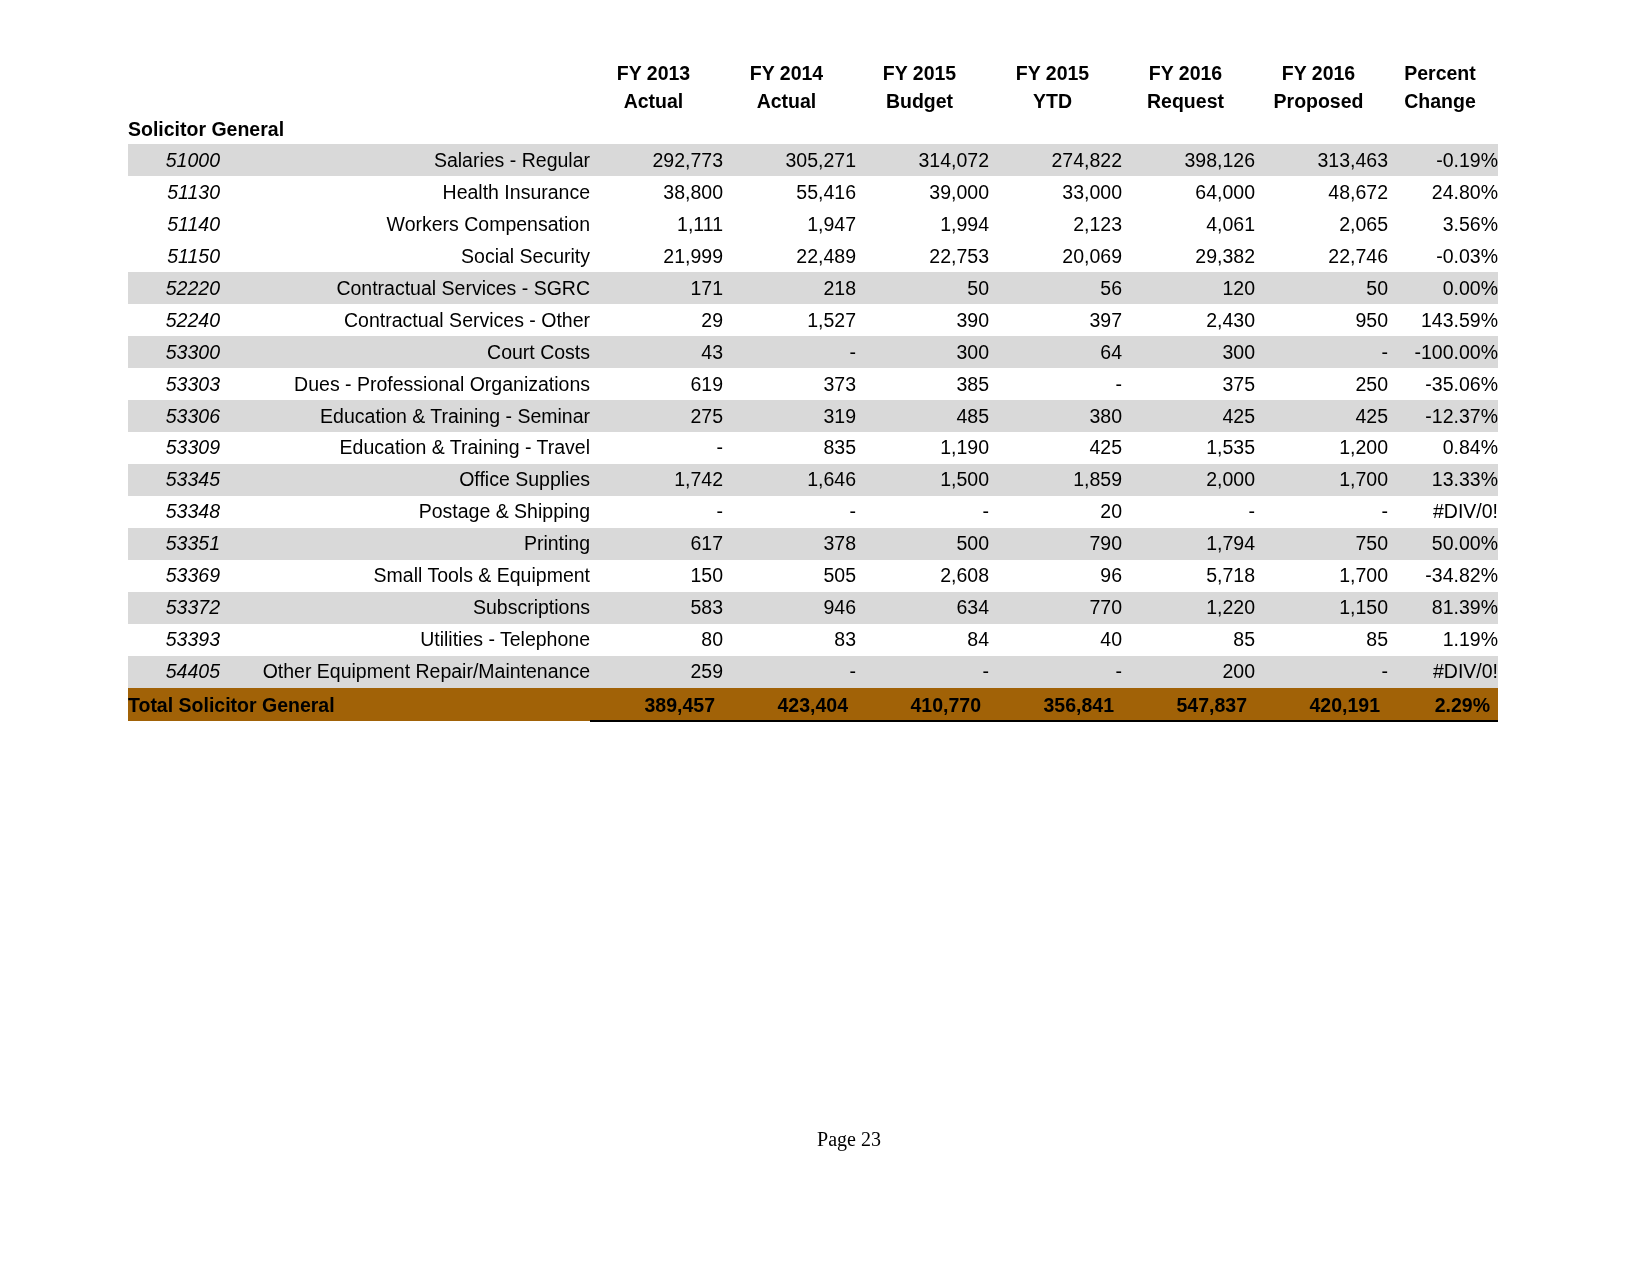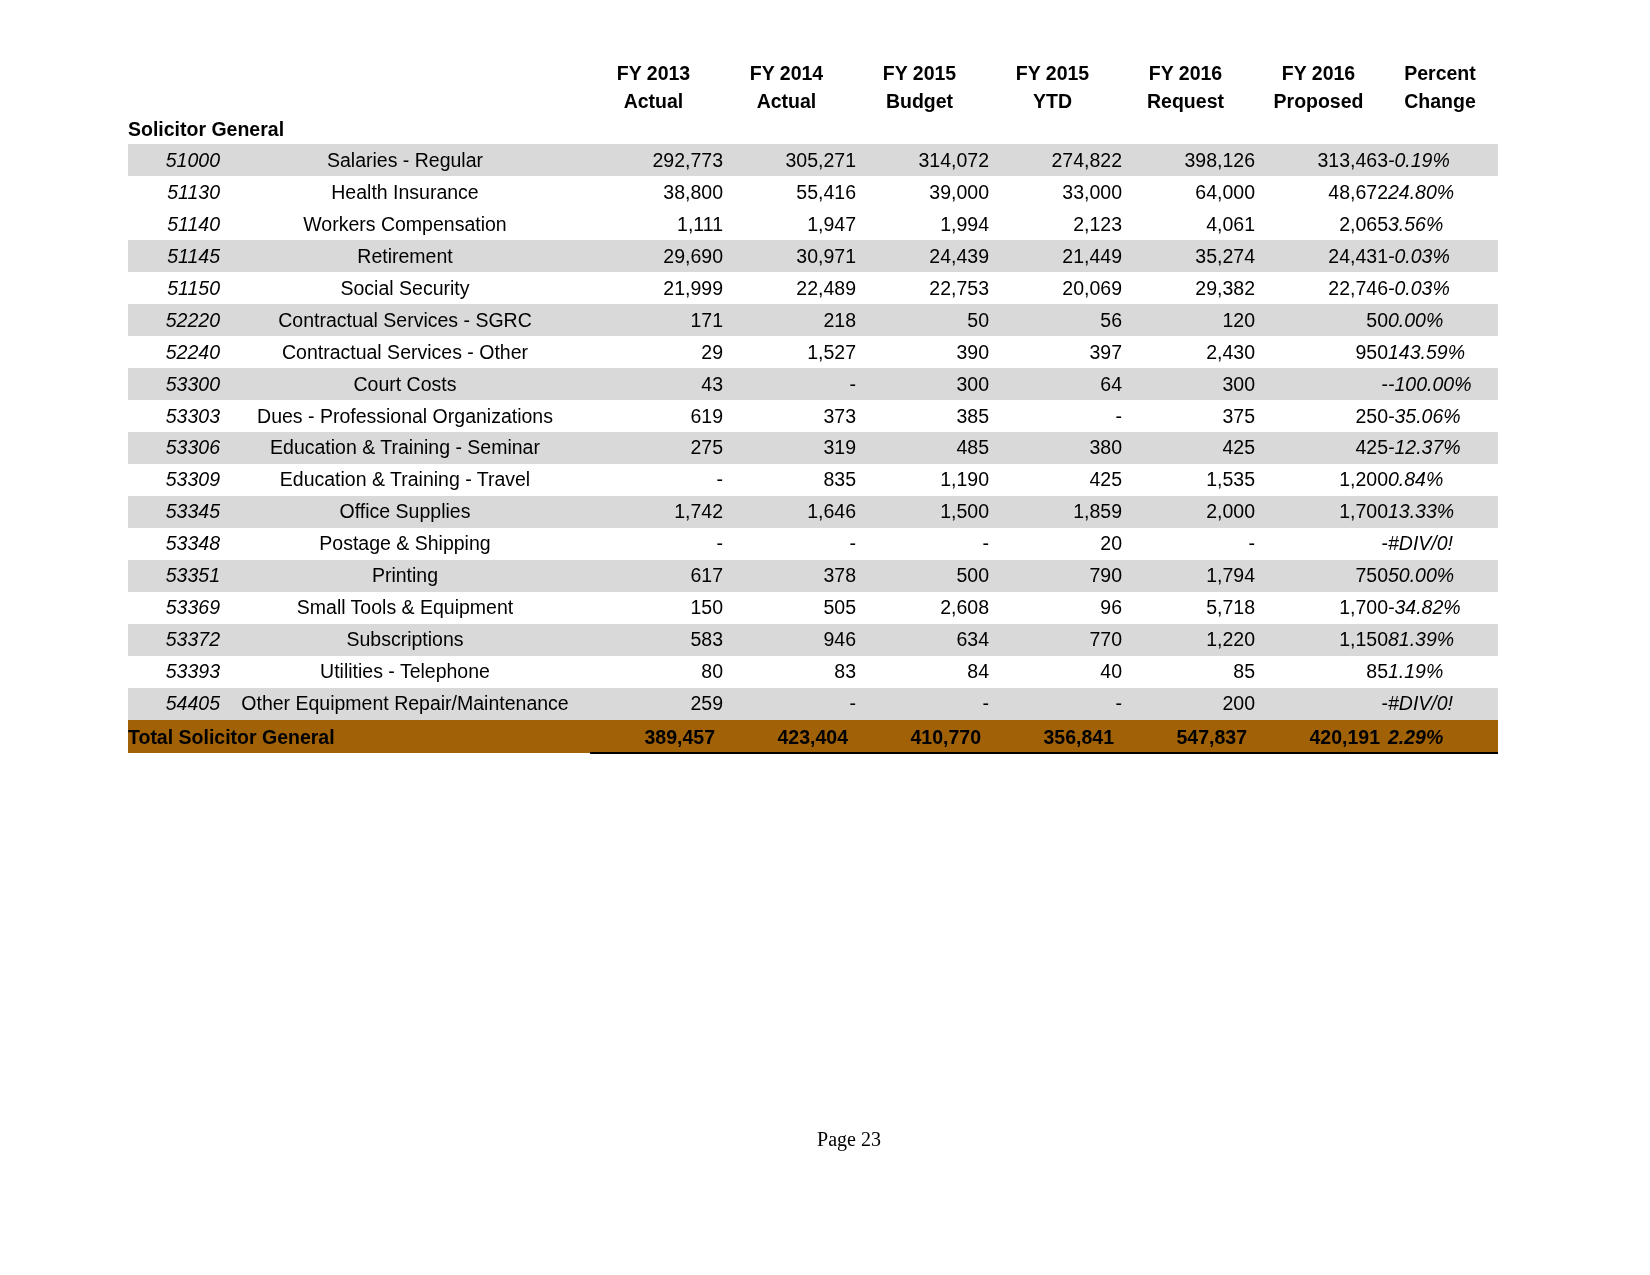--- a/index.html
+++ b/index.html
@@ -69,33 +69,32 @@
   tbody tr.data-row.shaded td {
     background: #d9d9d9;
   }
   td.code {
     font-style: italic;
     text-align: right;
     padding-right: 9px;
     white-space: nowrap;
   }
   td.desc {
-    text-align: center;
+    text-align: right;
     white-space: nowrap;
   }
   td.num {
     text-align: right;
     padding-right: 8px;
     white-space: nowrap;
   }
   td.pct {
-    text-align: left;
+    text-align: right;
     padding-right: 8px;
     white-space: nowrap;
-    font-style: italic;
   }
 
   tr.total-row td {
     font-weight: bold;
     padding: 6px 0 3px 0;
     background: #a16207;
   }
   tr.total-row td.total-label {
     text-align: left;
   }
@@ -203,31 +202,20 @@
           <td class="code">51140</td>
           <td class="desc">Workers Compensation</td>
           <td class="num">1,111</td>
           <td class="num">1,947</td>
           <td class="num">1,994</td>
           <td class="num">2,123</td>
           <td class="num">4,061</td>
           <td class="num">2,065</td>
           <td class="pct">3.56%</td>
         </tr>
-        <tr class="data-row shaded">
-          <td class="code">51145</td>
-          <td class="desc">Retirement</td>
-          <td class="num">29,690</td>
-          <td class="num">30,971</td>
-          <td class="num">24,439</td>
-          <td class="num">21,449</td>
-          <td class="num">35,274</td>
-          <td class="num">24,431</td>
-          <td class="pct">-0.03%</td>
-        </tr>
         <tr class="data-row">
           <td class="code">51150</td>
           <td class="desc">Social Security</td>
           <td class="num">21,999</td>
           <td class="num">22,489</td>
           <td class="num">22,753</td>
           <td class="num">20,069</td>
           <td class="num">29,382</td>
           <td class="num">22,746</td>
           <td class="pct">-0.03%</td>

